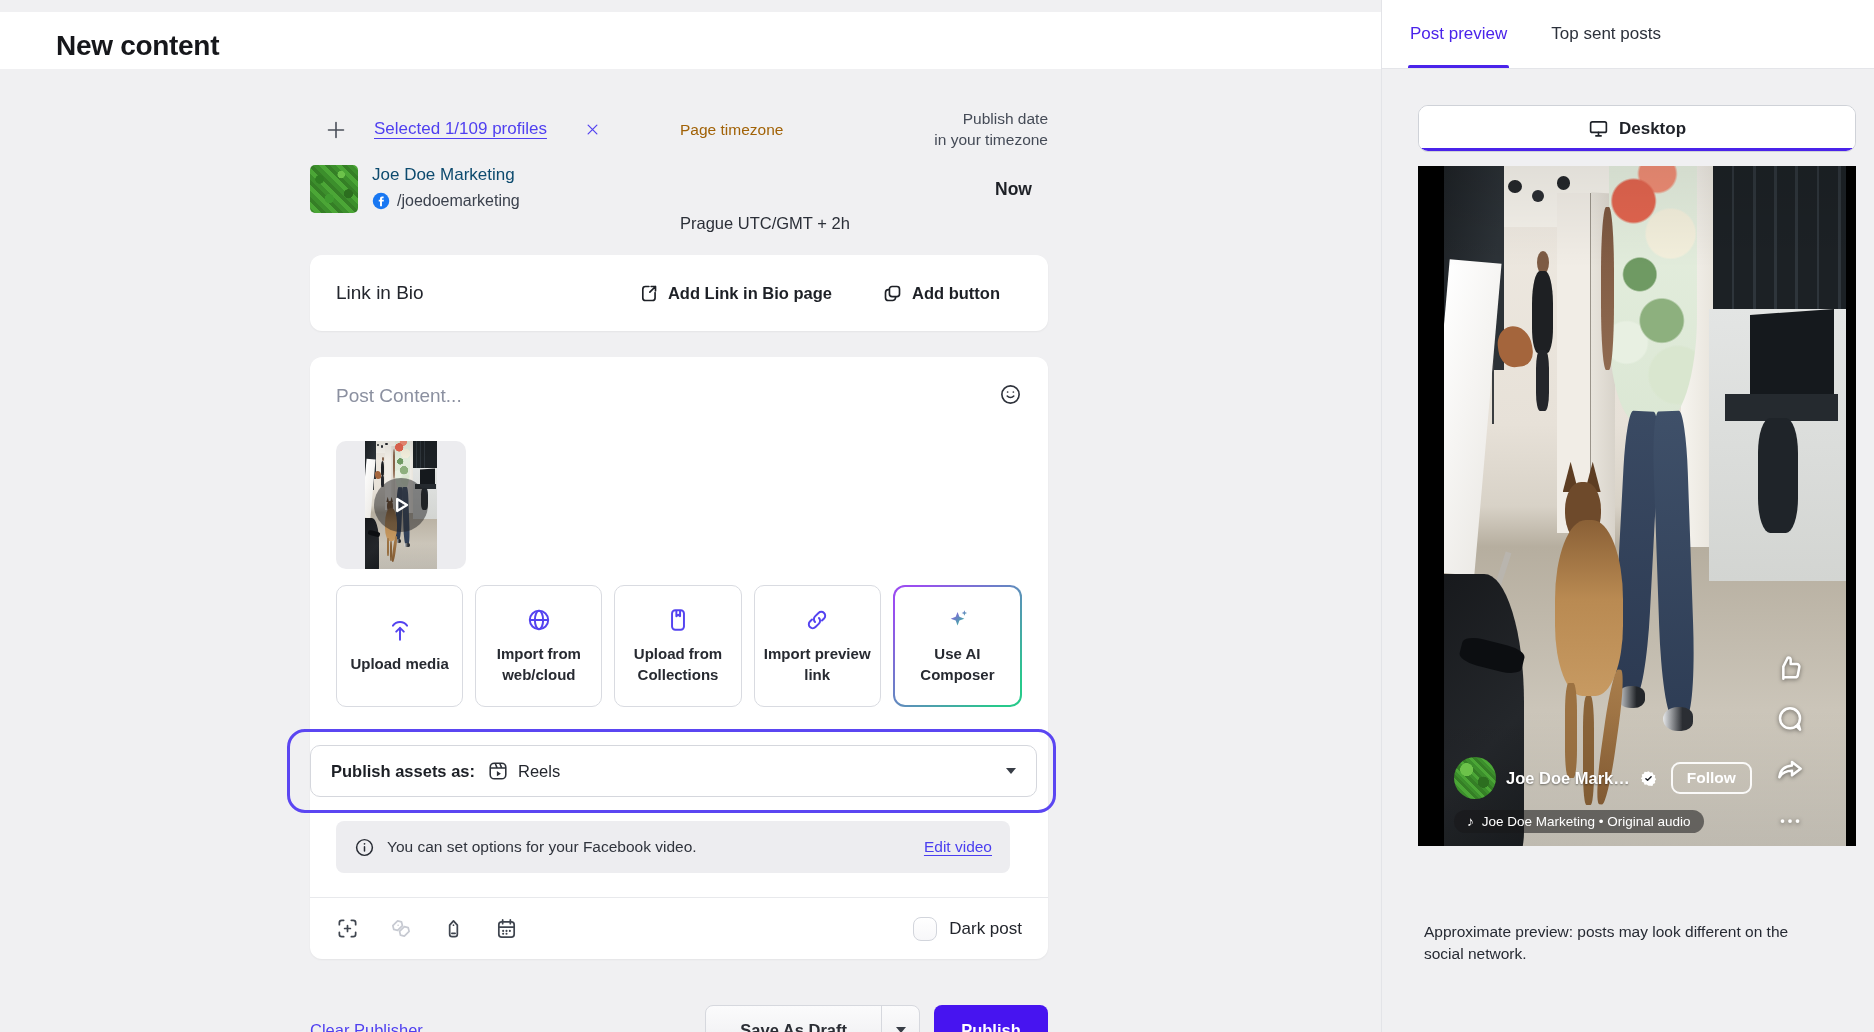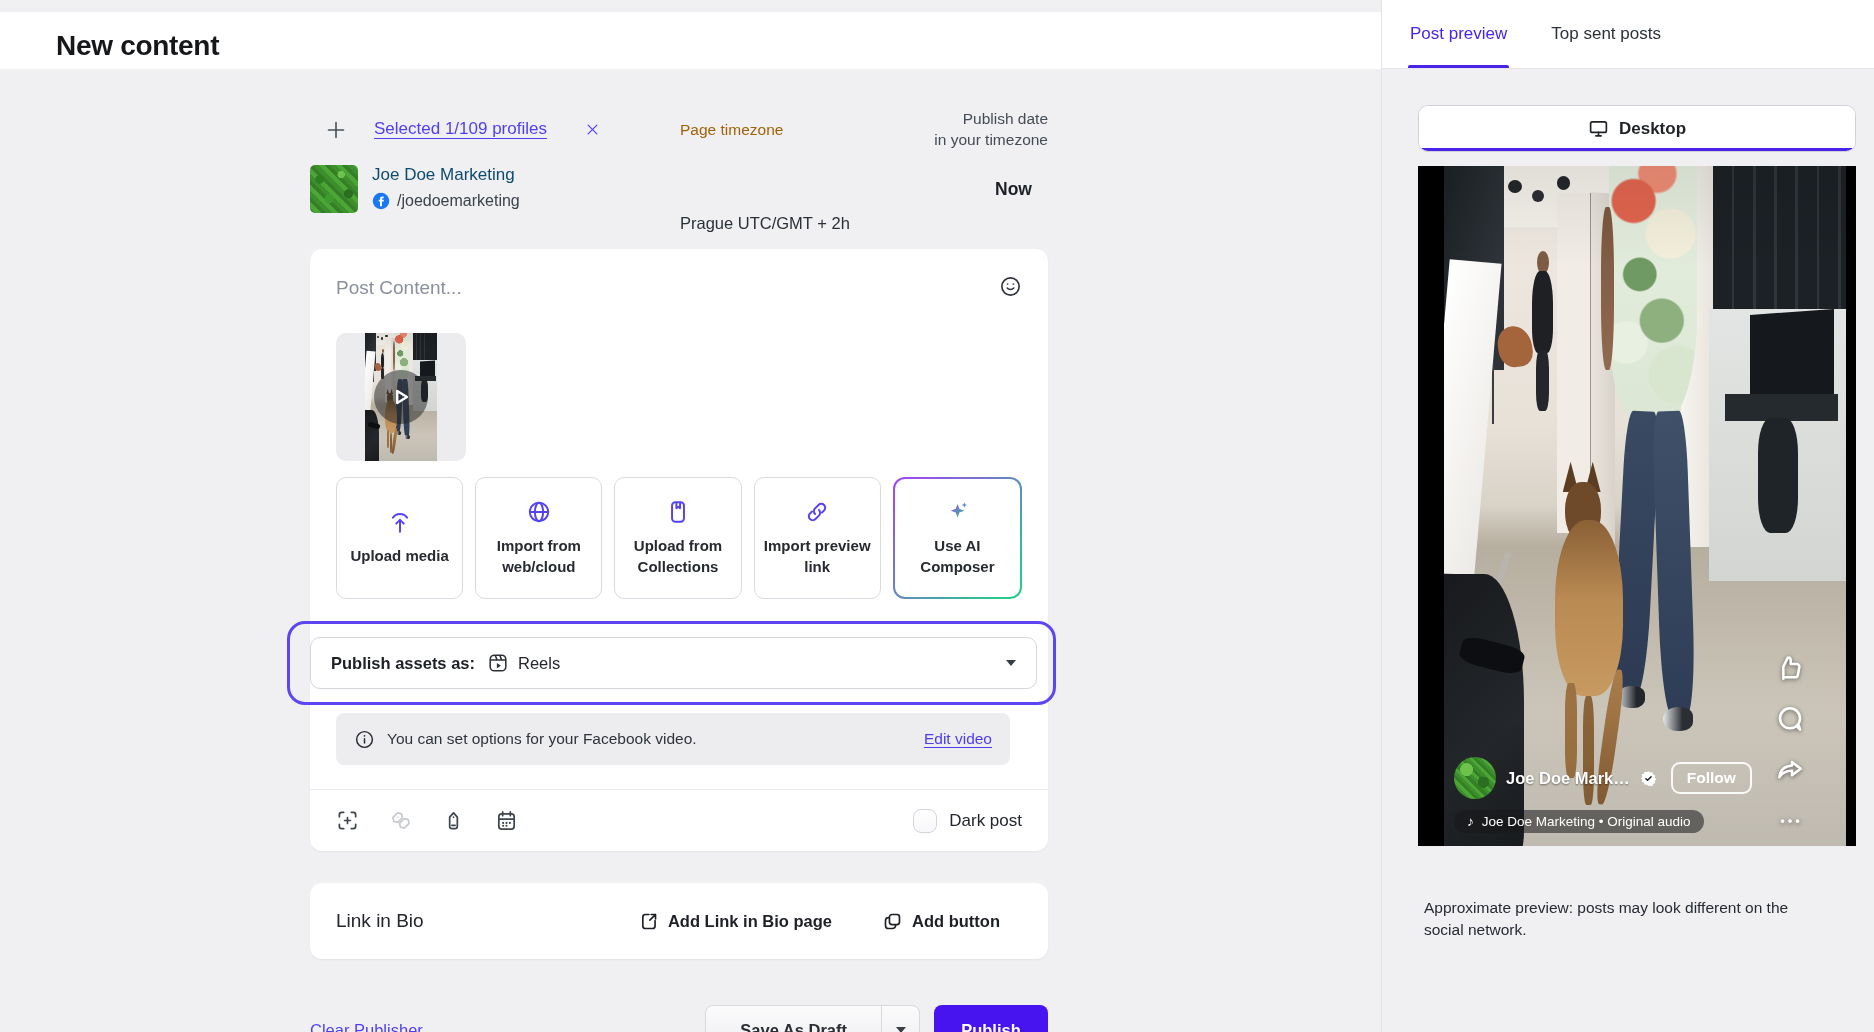--- a/index.html
+++ b/index.html
@@ -16,21 +16,21 @@
   .tab { display:flex; align-items:center; font-size:17px; color:#2c313b; position:relative; cursor:pointer; }
   .tab.active { color:#4a23ea; font-weight:500; }
   .tab.active::after { content:""; position:absolute; left:-2px; right:-2px; bottom:0; height:3px; background:#4a23ea; border-radius:2px 2px 0 0; }
   .panel-body { position:relative; height:963px; }
   .segmented { position:absolute; left:36px; top:36px; width:438px; height:47px; display:flex; border:1px solid #cfd2d8; border-radius:10px; overflow:hidden; background:#fff; }
   .seg { flex:1; display:flex; align-items:center; justify-content:center; gap:10px; font-size:17px; font-weight:700; color:#1f2229; cursor:pointer; position:relative; border:none; background:#fff; font-family:Liberation Sans, sans-serif; }
   .seg.active::after { content:""; position:absolute; left:0; right:0; bottom:0; height:3px; background:#4a23ea; }
   .seg.inactive { background:linear-gradient(180deg,#fbfbfc,#e9e9ed); border-left:1px solid #d5d7dc; }
   .video-preview { position:absolute; left:36px; top:97px; width:438px; height:680px; background:#000; overflow:hidden; }
   .video-preview .scene { position:absolute; left:26px; right:10px; top:0; bottom:0; width:auto; height:auto; }
-  .disclaimer { position:absolute; left:42px; top:828px; width:400px; font-size:15.5px; line-height:1.45; color:#262a33; }
+  .disclaimer { position:absolute; left:42px; top:852px; width:400px; font-size:15.5px; line-height:1.45; color:#262a33; }
 
   
   .left-content { position:absolute; left:0; top:69px; width:1381px; height:963px; background:#f0f0f2; }
   .col { position:relative; width:738px; margin-left:310px; padding-top:40px; }
 
   .sel-row { position:relative; height:44px; }
   .plus-btn { position:absolute; left:12px; top:8px; width:28px; height:28px; border:none; background:transparent; color:#4a4f59; cursor:pointer; }
   .sel-link { position:absolute; left:64px; top:10px; font-size:17px; color:#4f3ff0; text-decoration:underline; text-underline-offset:4px; cursor:pointer; }
   .desel-btn { position:absolute; left:272px; top:12px; width:20px; height:20px; border:none; background:transparent; color:#5443f0; cursor:pointer; }
   .tz-label { position:absolute; left:370px; top:12px; width:180px; text-align:left; font-size:15.5px; color:#a16207; }
@@ -197,20 +197,40 @@
               <circle cx="12" cy="12" r="11" fill="#1877f2"></circle>
               <path fill="#fff" d="M15.6 12.6h-2.3V19h-2.6v-6.4H9v-2.3h1.7V8.8c0-1.8 1.1-2.8 2.7-2.8h2.1v2.3h-1.5c-.5 0-.7.3-.7.8v1.2h2.5z"></path>
             </svg>
           <span class="acct-handle">/joedoemarketing</span>
         </div>
       </div>
       <div class="tz-value">Prague UTC/GMT + 2h</div>
       <div class="pd-value">Now</div>
     </div>
 
+    <section class="card bio">
+      <span class="bio-title">Link in Bio</span>
+      <div class="bio-actions">
+        <button class="bio-act">
+          <svg width="21" height="21" viewBox="0 0 24 24" fill="none" stroke="currentColor" stroke-width="1.9" stroke-linecap="round" stroke-linejoin="round">
+              <path d="M19.5 11v6a3 3 0 0 1-3 3h-8a3 3 0 0 1-3-3V7a3 3 0 0 1 3-3h4"></path>
+              <path d="M15 4h5v5M20 4l-6.5 6.5"></path>
+            </svg>
+          <span>Add Link in Bio page</span>
+        </button>
+        <button class="bio-act">
+          <svg width="21" height="21" viewBox="0 0 24 24" fill="none" stroke="currentColor" stroke-width="1.9" stroke-linejoin="round">
+              <rect x="8.5" y="4" width="11.5" height="11.5" rx="3"></rect>
+              <path d="M15.5 15.5v1a3.5 3.5 0 0 1-3.5 3.5H7.5A3.5 3.5 0 0 1 4 16.5V11a3.5 3.5 0 0 1 3.5-3.5h1"></path>
+            </svg>
+          <span>Add button</span>
+        </button>
+      </div>
+    </section>
+
     <section class="card composer">
       <div class="row-top">
         <div class="post-placeholder">Post Content...</div>
         <button class="emoji-btn">
           <svg width="23" height="23" viewBox="0 0 24 24" fill="none" stroke="currentColor" stroke-width="1.7" stroke-linecap="round">
               <circle cx="12" cy="12" r="9"></circle>
               <path d="M8.6 13.6a4.6 4.6 0 0 0 6.8 0"></path>
               <circle cx="9" cy="9.4" r=".9" fill="currentColor" stroke="none"></circle>
               <circle cx="15" cy="9.4" r=".9" fill="currentColor" stroke="none"></circle>
             </svg>
@@ -373,40 +393,20 @@
               <path d="M8.5 14.5h.01M12 14.5h.01M15.5 14.5h.01M8.5 17.5h.01M12 17.5h.01" stroke-width="2.2"></path>
             </svg>
         </button>
         <label class="darkpost">
           <span class="checkbox"></span>
           <span class="darkpost-label">Dark post</span>
         </label>
       </div>
     </section>
 
-    <section class="card bio">
-      <span class="bio-title">Link in Bio</span>
-      <div class="bio-actions">
-        <button class="bio-act">
-          <svg width="21" height="21" viewBox="0 0 24 24" fill="none" stroke="currentColor" stroke-width="1.9" stroke-linecap="round" stroke-linejoin="round">
-              <path d="M19.5 11v6a3 3 0 0 1-3 3h-8a3 3 0 0 1-3-3V7a3 3 0 0 1 3-3h4"></path>
-              <path d="M15 4h5v5M20 4l-6.5 6.5"></path>
-            </svg>
-          <span>Add Link in Bio page</span>
-        </button>
-        <button class="bio-act">
-          <svg width="21" height="21" viewBox="0 0 24 24" fill="none" stroke="currentColor" stroke-width="1.9" stroke-linejoin="round">
-              <rect x="8.5" y="4" width="11.5" height="11.5" rx="3"></rect>
-              <path d="M15.5 15.5v1a3.5 3.5 0 0 1-3.5 3.5H7.5A3.5 3.5 0 0 1 4 16.5V11a3.5 3.5 0 0 1 3.5-3.5h1"></path>
-            </svg>
-          <span>Add button</span>
-        </button>
-      </div>
-    </section>
-
     <div class="actions-row">
       <a class="clear-pub">Clear Publisher</a>
       <div class="save-split">
         <span class="save-label">Save As Draft</span>
         <span class="save-caret">
             <span class="caret" style="margin:0"></span>
           </span>
       </div>
       <button class="publish-btn">Publish</button>
     </div>

